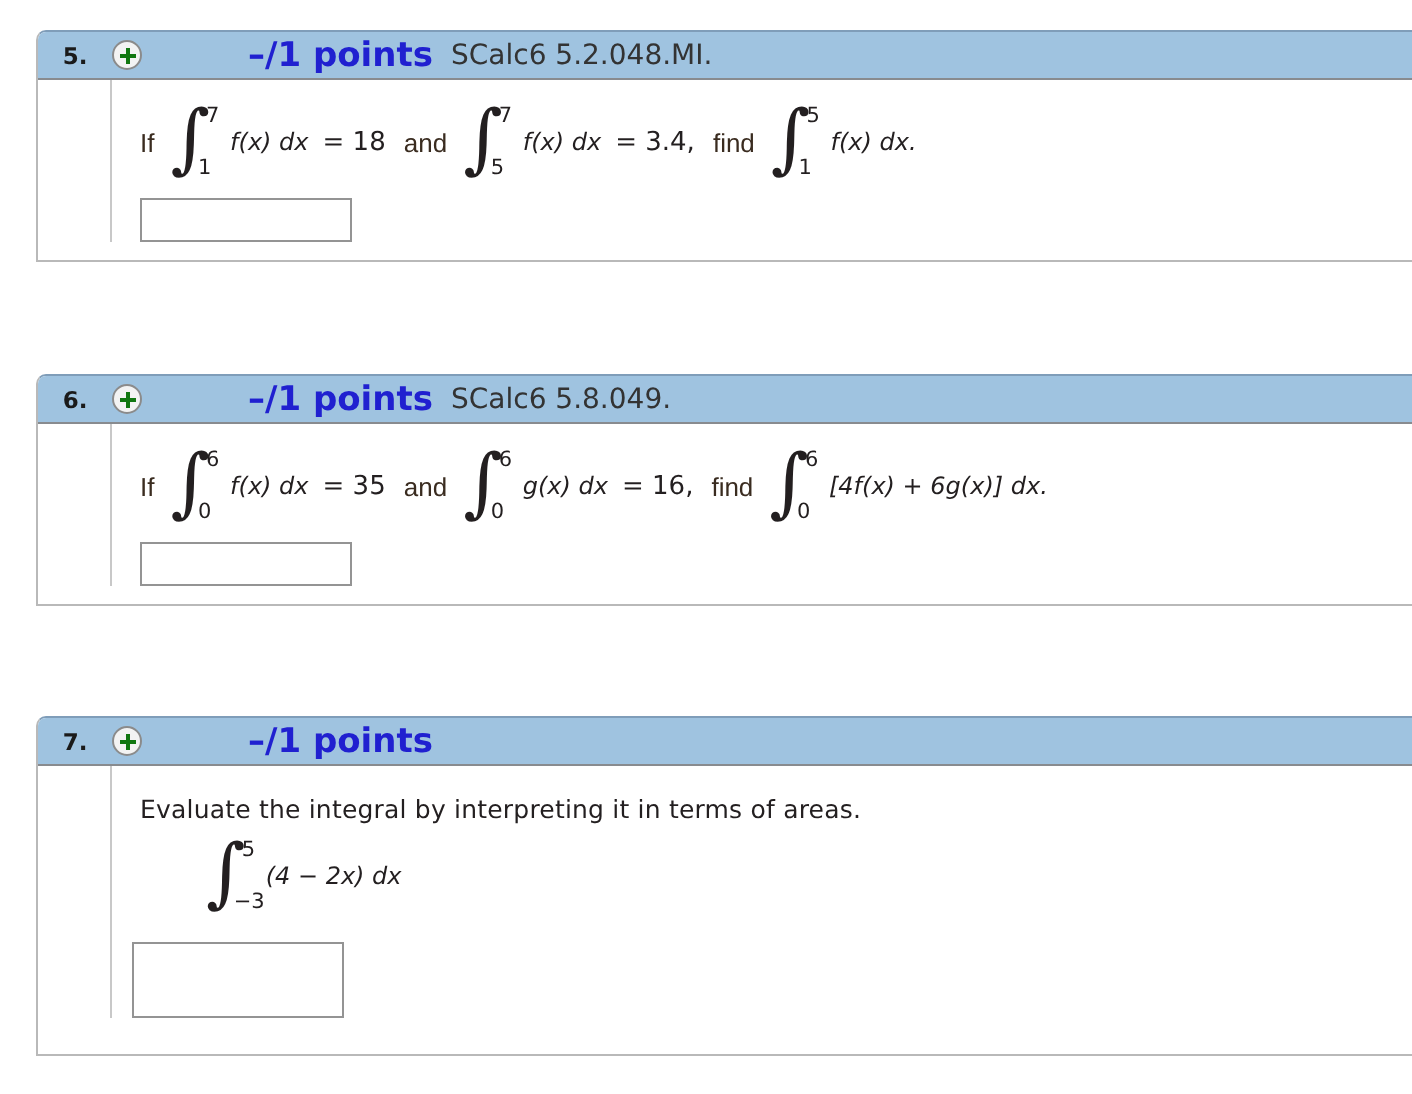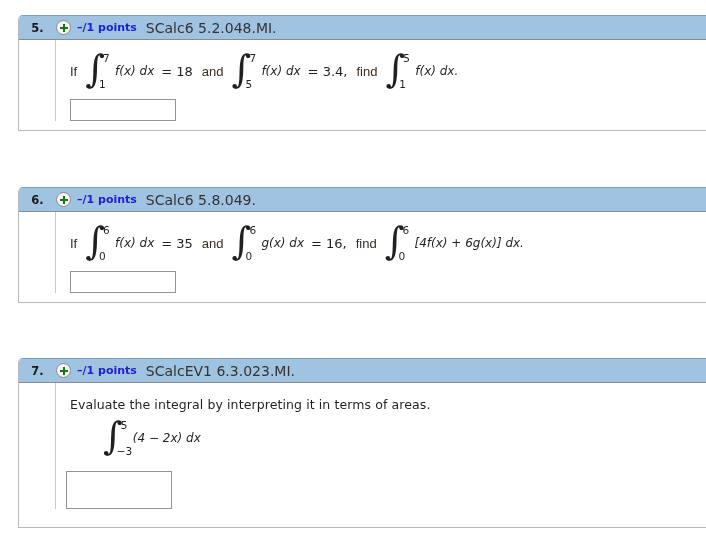--- a/index.html
+++ b/index.html
@@ -73,22 +73,23 @@
     width: 8px; height: 2px;
   }
   .plus-icon::after {
     left: 5.5px; top: 2.5px;
     width: 2px; height: 8px;
   }
 
   .points {
     color: #2020d0;
     font-weight: bold;
-    font-size: 11px;
+    font-size: 17px;
     margin-right: 9px;
+    margin-left: 47px;
   }
 
   .prob-id {
     color: #333333;
     font-size: 14px;
     font-weight: normal;
   }
 
   
   .problem-body {
@@ -290,21 +291,20 @@
         <input class="answer-box" type="text" style="margin-top: 11px;" placeholder="">
       </div>
     </div>
   </div>
 
   <div class="problem" style="top:358px; height:170px;">
     <div class="problem-header">
       <span class="prob-num">7.</span>
       <span class="plus-icon"></span>
       <span class="points">–/1 points</span>
-      <span class="prob-id">SCalcEV1 6.3.023.MI.</span>
     </div>
     <div class="problem-body">
       <div class="gutter"></div>
       <div class="content">
         <p class="prompt-text">Evaluate the integral by interpreting it in terms of areas.</p>
         <div class="math" style="margin-top:9px; margin-left:30px;">
           <span class="integral">
             <span class="int-sign">∫</span>
             <span class="int-limits">
               <span class="up">5</span>

